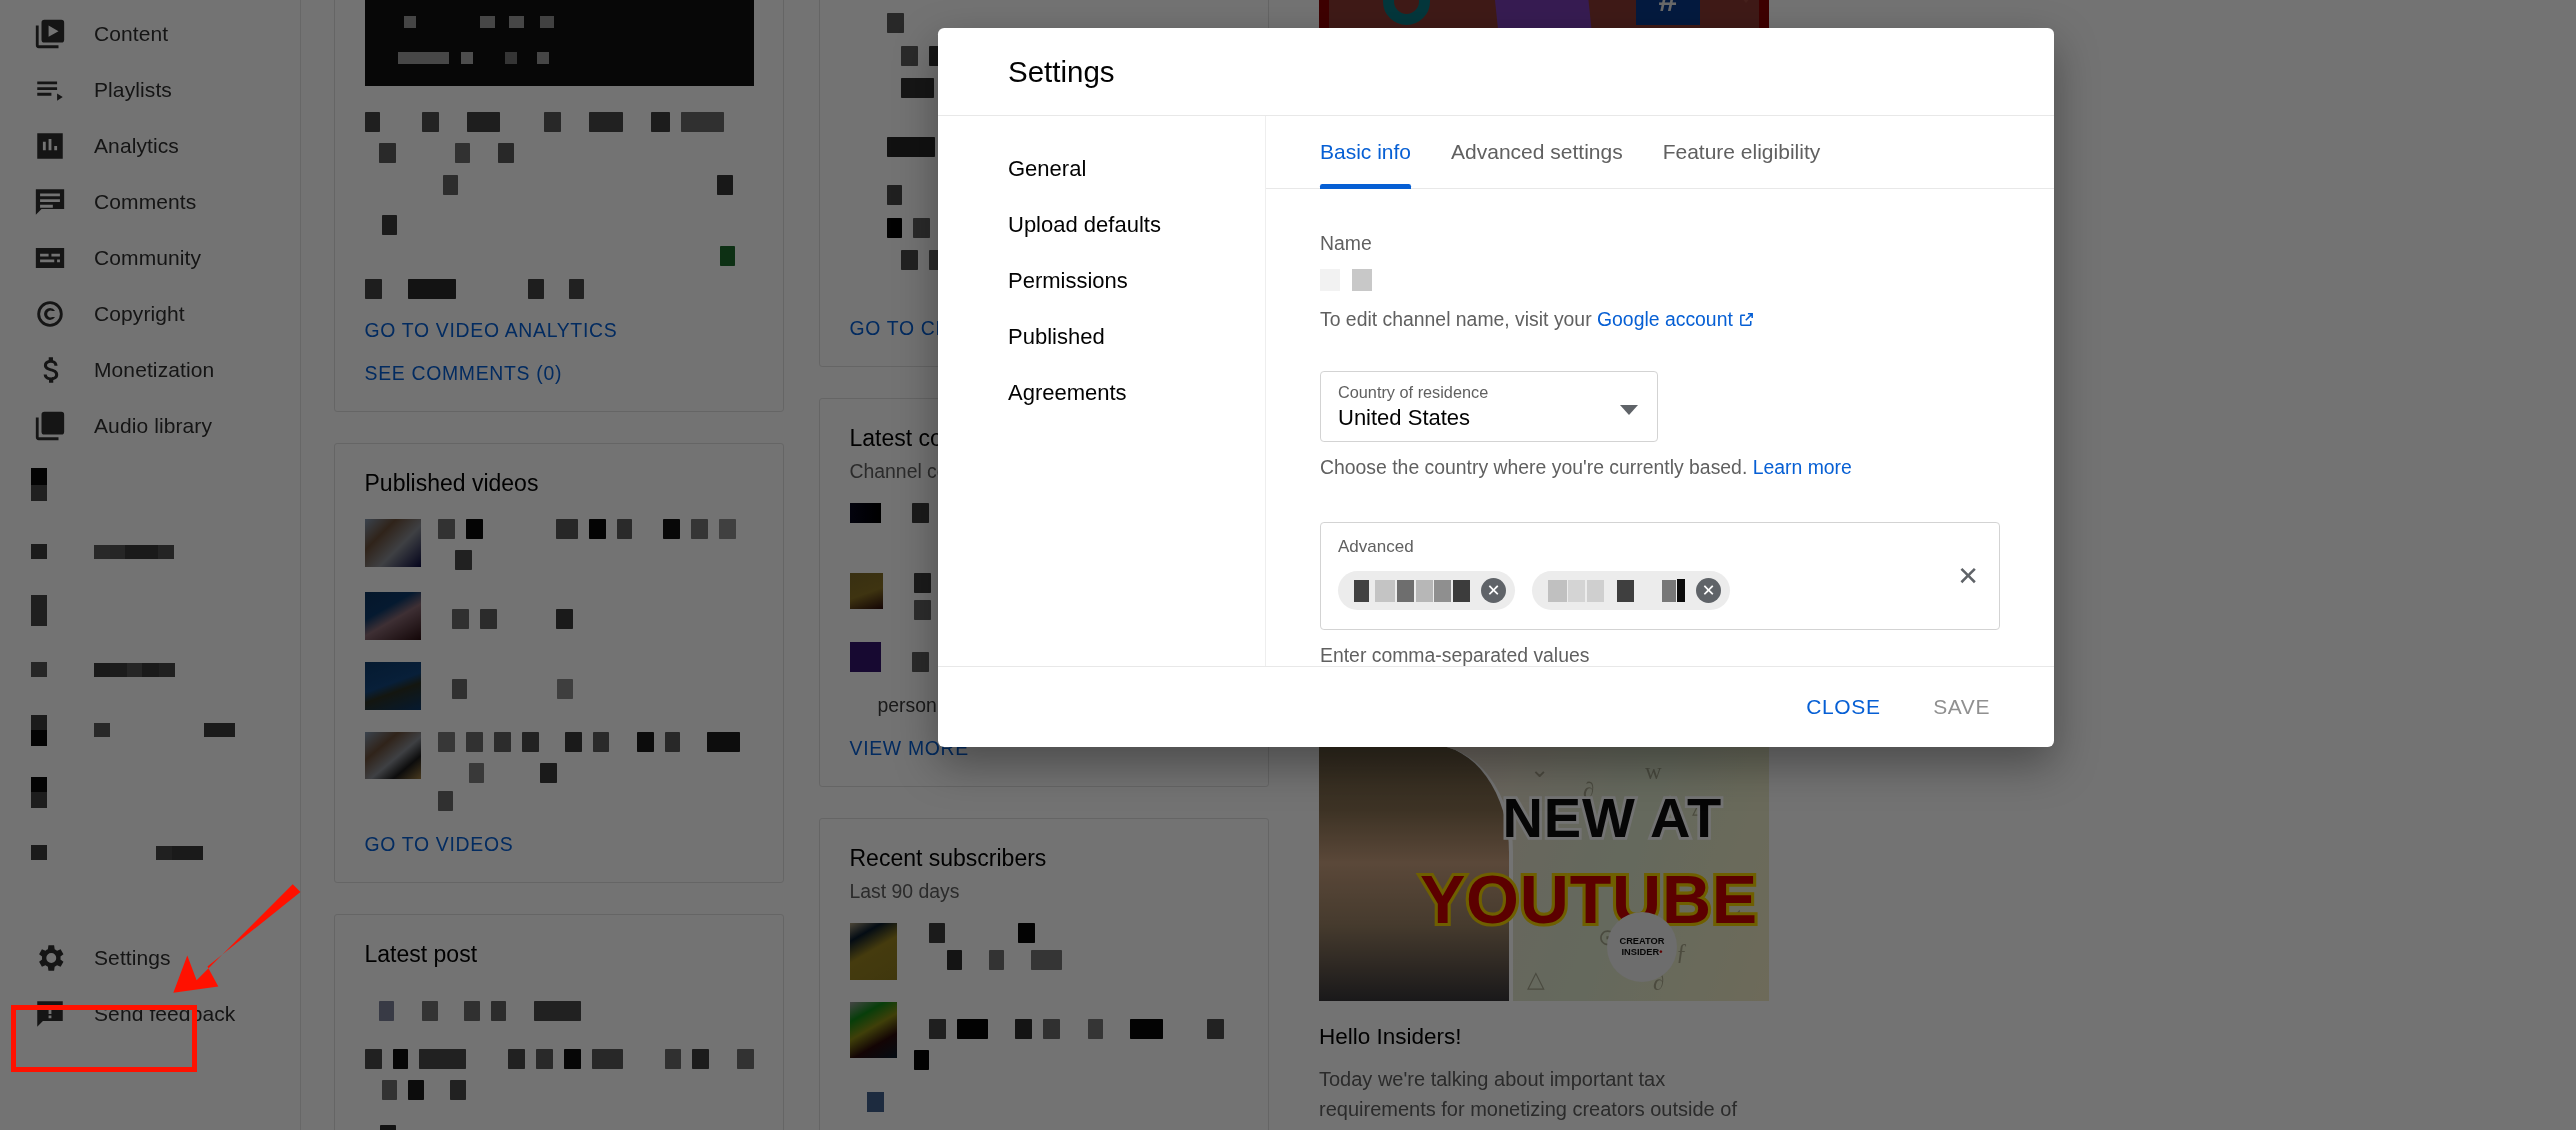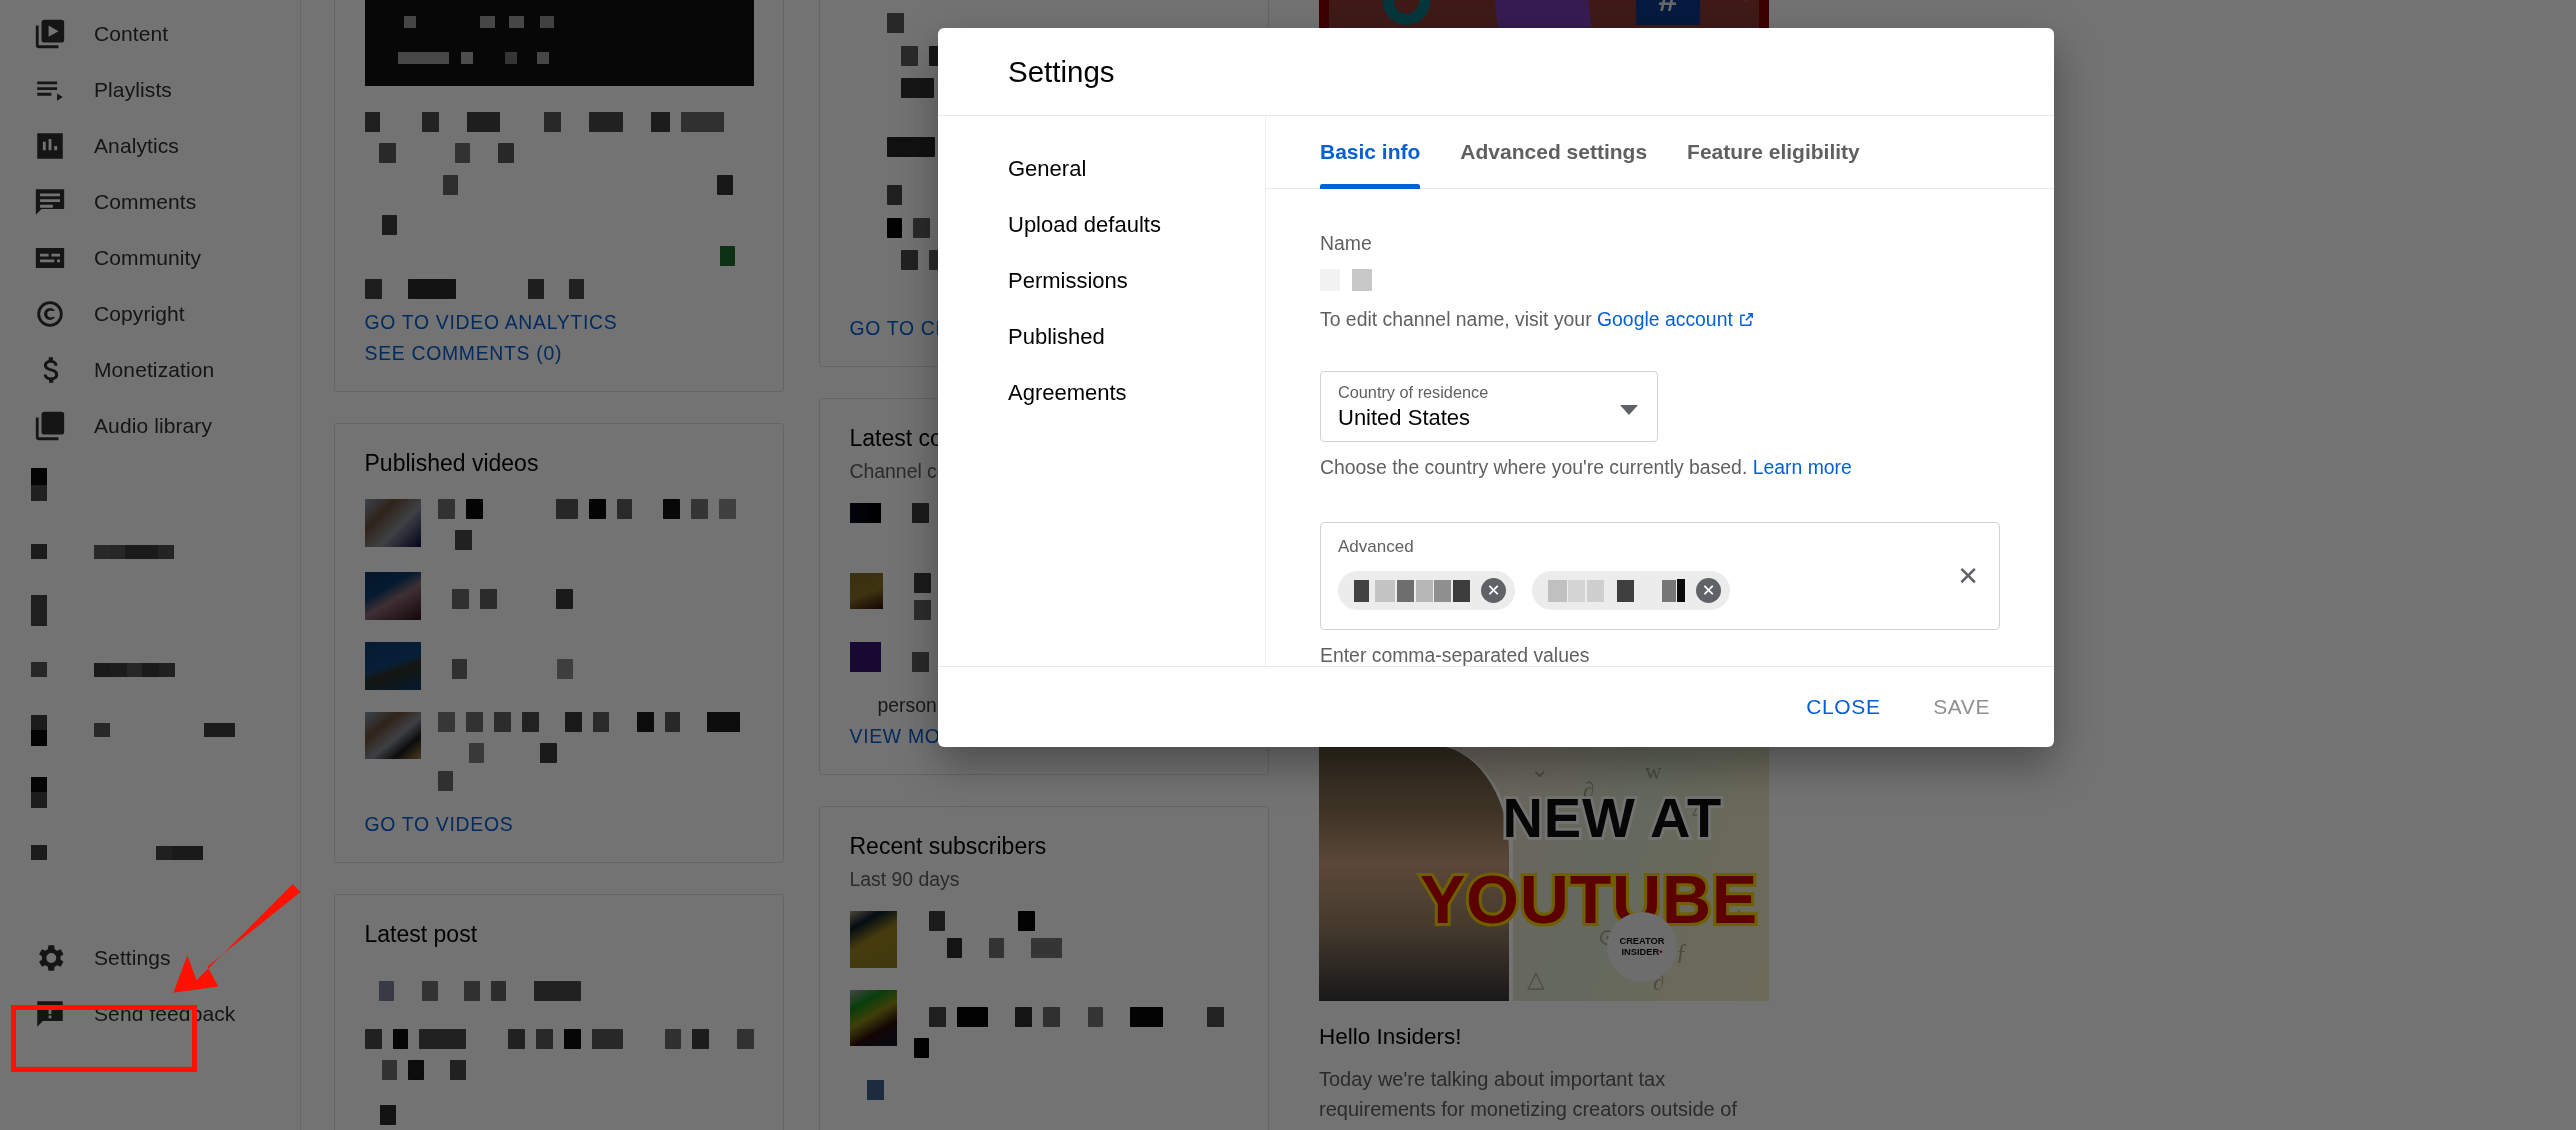--- a/index.html
+++ b/index.html
@@ -89,21 +89,21 @@
     margin-bottom: 31px;
   }
   .card-title {
     font-size: 23px; color: #030303; margin-bottom: 7.8px;
   }
   .card-sub {
     font-size: 19.4px; color: #606060; margin-bottom: 20px;
   }
   .card-link {
     font-size: 19.4px; color: #065fd4; letter-spacing: 0.7px;
-    font-weight: 500; display: block; margin-top: 8px;
+    font-weight: 500; display: block; margin-top: 20px;
     cursor: pointer;
   }
 
   .thumb-dark {
     width: 100%; height: 96px; background: #111;
     position: relative; overflow: hidden;
   }
   .ph-row { display: flex; align-items: center; gap: 11px; margin: 12.4px 0; flex-wrap: wrap; }
   .ph { display: inline-block; height: 20px; border-radius: 0.8px; }
 
@@ -223,21 +223,21 @@
 
   #modal-content { flex: 1; display: flex; flex-direction: column; min-width: 0; }
   #tabs {
     display: flex; gap: 0; padding-left: 34px;
     border-bottom: 0.8px solid #e8e8e8;
     height: 73px; align-items: stretch;
   }
   .tab {
     display: flex; align-items: center;
     padding: 0 20px;
-    font-size: 21px; color: #606060; font-weight: 700;
+    font-size: 21px; color: #606060; font-weight: 400;
     position: relative; cursor: pointer; white-space: nowrap;
   }
   .tab.active { color: #065fd4; }
   .tab.active::after {
     content: ""; position: absolute; left: 20px; right: 20px; bottom: -0.8px;
     height: 4.7px; background: #065fd4; border-radius: 2.3px 2.3px 0 0;
   }
 
   #form { flex: 1; padding: 43px 54px 0 54px; overflow: hidden; }
 

